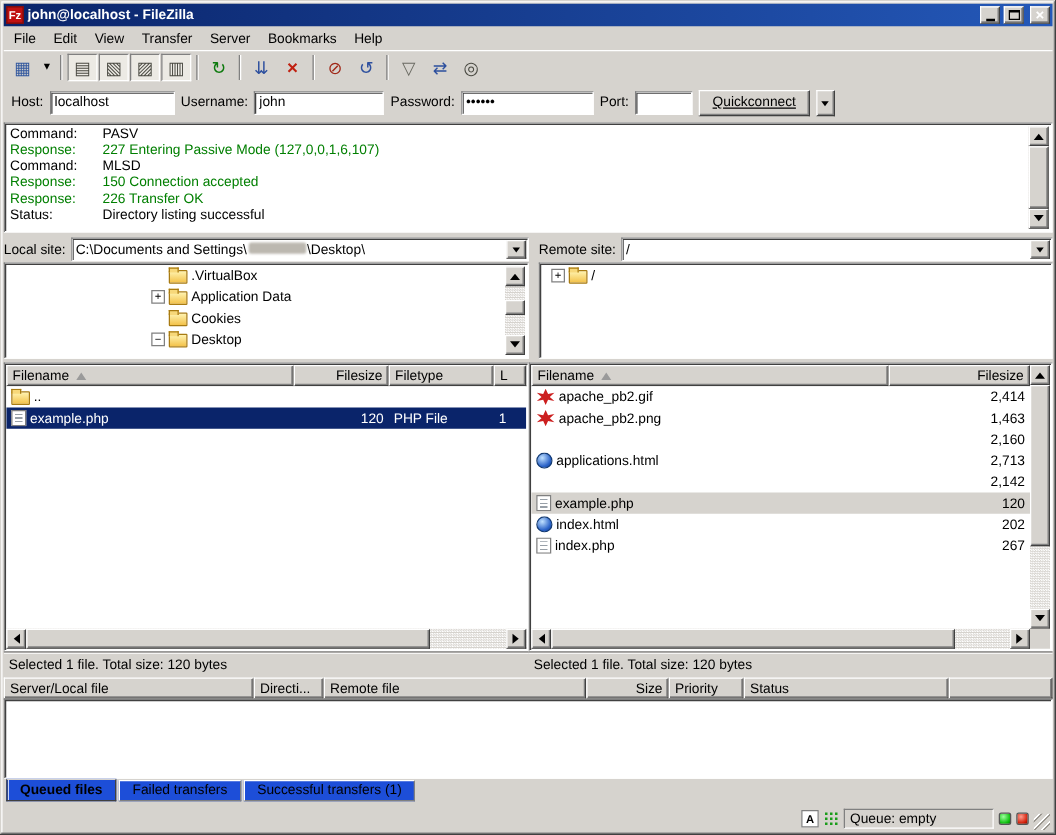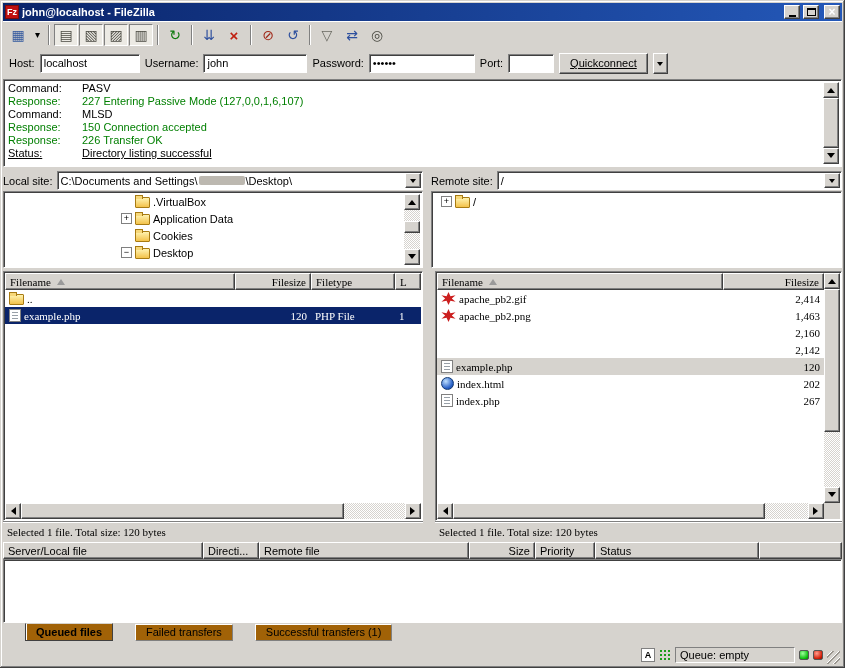--- a/index.html
+++ b/index.html
@@ -69,21 +69,21 @@
   .fi-folder, .fi-updir { height:11px; margin-top:2px; background:linear-gradient(#fff3b0,#f3c24a); border:1px solid #a87b12; border-radius:1px; }
   .fi-folder::before, .fi-updir::before { content:""; position:absolute; top:-3px; left:-1px; width:6px; height:3px; background:#f7d87a; border:1px solid #a87b12; border-bottom:none; }
   .fi-image { background:#cc1f1f; clip-path:polygon(50% 0,63% 32%,97% 25%,72% 50%,97% 75%,63% 68%,50% 100%,37% 68%,3% 75%,28% 50%,3% 25%,37% 32%); }
   .fi-html { width:13px; height:13px; border-radius:50%; background:radial-gradient(circle at 35% 30%, #bfe0ff, #2a62c8 65%, #17408a); border:1px solid #123a73; }
   .fi-php, .fi-css { width:12px; background:#fff; border:1px solid #808080; }
   .fi-php::before { content:""; position:absolute; left:2px; right:2px; top:2px; height:8px; background:repeating-linear-gradient(#98a0a8 0 1px, transparent 1px 3px); }
   .fi-css::before { content:""; position:absolute; left:2px; right:2px; top:2px; height:8px; background:repeating-linear-gradient(#3c72d0 0 1px, transparent 1px 3px); }
   .fi-ico { width:13px; height:13px; border:1px solid #666; background:conic-gradient(#d33 0 25%, #3a7 0 50%, #36c 0 75%, #fc3 0); }
 
   
-  .lists { flex:1; display:flex; gap:12px; min-height:0;font-family:Liberation Serif, serif; }
+  .lists { flex:1; display:flex; gap:0; min-height:0; }
   .list-pane { display:flex; flex-direction:column; min-height:0; }
   .list-frame { flex:1; display:flex; flex-direction:column; min-height:0; padding:1px; }
   .list-main { flex:1; display:flex; min-height:0; }
   .list-cols { flex:1; display:flex; flex-direction:column; min-width:0; min-height:0; }
   .list-header { height:17px; flex:none; display:flex; }
   .hcell { display:flex; align-items:center; padding:0 4px; background:#d6d3ce; border:1px solid; border-color:#fff #404040 #404040 #fff; box-shadow:inset -1px -1px 0 #808080; overflow:hidden; white-space:nowrap; flex:none; }
   .hcell.right { justify-content:flex-end; }
   .hcell.fill { flex:1; }
   .sort-asc { width:0; height:0; border-left:4px solid transparent; border-right:4px solid transparent; border-bottom:6px solid #9a9a9a; margin-left:6px; }
   .rows { flex:1; overflow:hidden; background:#fff; }
@@ -113,21 +113,21 @@
   .v-col .vscroll { flex:1; }
   .sb-corner { height:16px; width:16px; flex:none; background:#d6d3ce; }
 
   .list-status { height:18px; flex:none; display:flex; align-items:center; padding:2px 4px 0; border-top:1px solid #808080; box-shadow:inset 0 1px 0 #fff; }
 
   
   .queue-header { height:17px; flex:none; display:flex; }
   .qc1{width:200px} .qc2{width:56px} .qc3{width:210px} .qc4{width:66px} .qc5{width:60px} .qc6{width:164px}
   .queue-body { height:64px; flex:none; }
   .tabs { height:20px; flex:none; display:flex; align-items:flex-start; gap:2px; padding:1px 0 0 2px; }
-  .tab { padding:1px 10px 2px; border:1px solid #808080; border-top-color:#fff; border-left-color:#fff; background:#a16207;margin-left:20px; }
+  .tab { padding:1px 10px 2px; border:1px solid #808080; border-top-color:#fff; border-left-color:#fff; background:#1d4ed8; }
   .tab.active { font-weight:bold; border-color:#404040; border-top:1px solid #d6d3ce; box-shadow:inset 1px 0 0 #fff; margin-top:-1px; padding-top:2px; }
 
   
   .statusbar { height:22px; flex:none; display:flex; align-items:center; gap:4px; padding:2px 2px 1px; }
   .sb-fill { flex:1; }
   .dt-icon { width:14px; height:14px; background:#fff; border:1px solid #808080; font-size:9px; font-weight:bold; display:flex; align-items:center; justify-content:center; }
   .keypad { width:12px; height:12px; position:relative; }
   .keypad::before { content:""; position:absolute; top:1px; left:1px; width:2px; height:2px; background:#1a9c1a;
     box-shadow:4px 0 #1a9c1a, 8px 0 #1a9c1a, 0 4px #1a9c1a, 4px 4px #1a9c1a, 8px 4px #1a9c1a, 0 8px #1a9c1a, 4px 8px #1a9c1a, 8px 8px #1a9c1a; }
   .queue-panel { width:120px; height:16px; border:1px solid; border-color:#808080 #fff #fff #808080; display:flex; align-items:center; padding:0 4px; }
@@ -149,20 +149,30 @@
         <span class="glyph-min"></span>
       </span>
     <span class="tbtn raised">
         <span class="glyph-max"></span>
       </span>
     <span class="tbtn raised close">
         <span class="glyph-close">×</span>
       </span>
   </div>
 
+  <div class="menubar">
+
+  <span class="menu-item">File</span>
+      <span class="menu-item">Edit</span>
+      <span class="menu-item">View</span>
+      <span class="menu-item">Transfer</span>
+      <span class="menu-item">Server</span>
+      <span class="menu-item">Bookmarks</span>
+      <span class="menu-item">Help</span>
+    </div>
 
   <div class="toolbar">
 
   <span class="tb-item" style="color: rgb(51, 88, 158);">▦</span>
       <span class="tb-item narrow" style="color: rgb(0, 0, 0);">▾</span>
       <span class="tb-item sep"></span>
       <span class="tb-item pressed" style="color: rgb(74, 74, 66);">▤</span>
       <span class="tb-item pressed" style="color: rgb(74, 74, 66);">▧</span>
       <span class="tb-item pressed" style="color: rgb(74, 74, 66);">▨</span>
       <span class="tb-item pressed" style="color: rgb(74, 74, 66);">▥</span>
@@ -216,21 +226,21 @@
         <div class="log-line" style="color: rgb(0, 127, 0);">
           <span class="log-label">Response:</span>
           <span>150 Connection accepted</span>
         </div>
 
         <div class="log-line" style="color: rgb(0, 127, 0);">
           <span class="log-label">Response:</span>
           <span>226 Transfer OK</span>
         </div>
 
-        <div class="log-line" style="color: rgb(0, 0, 0); text-decoration: underline;">
+        <div class="log-line" style="color: rgb(0, 0, 0);">
           <span class="log-label">Status:</span>
           <span>Directory listing successful</span>
         </div>
       </div>
     <div class="vscroll">
       <span class="sb-btn">
           <span class="tri-up"></span>
         </span>
       <span class="sb-track">
           <span class="sb-thumb v" style="top:0;height:100%;"></span>
@@ -399,20 +409,27 @@
                     <span class="fi fi-image"></span>
                     <span>apache_pb2.png</span>
                   </span>
                   <span class="cell r2 num">1,463</span>
                 </div>
 
                 <div class="lrow">
                   <span class="cell r2 num">2,160</span>
                 </div>
 
+                <div class="lrow">
+                  <span class="cell r1">
+                    <span class="fi fi-html"></span>
+                    <span>applications.html</span>
+                  </span>
+                  <span class="cell r2 num">2,713</span>
+                </div>
 
                 <div class="lrow">
                   <span class="cell r2 num">2,142</span>
                 </div>
 
                 <div class="lrow inactive-selected">
                   <span class="cell r1">
                     <span class="fi fi-php"></span>
                     <span>example.php</span>
                   </span>

